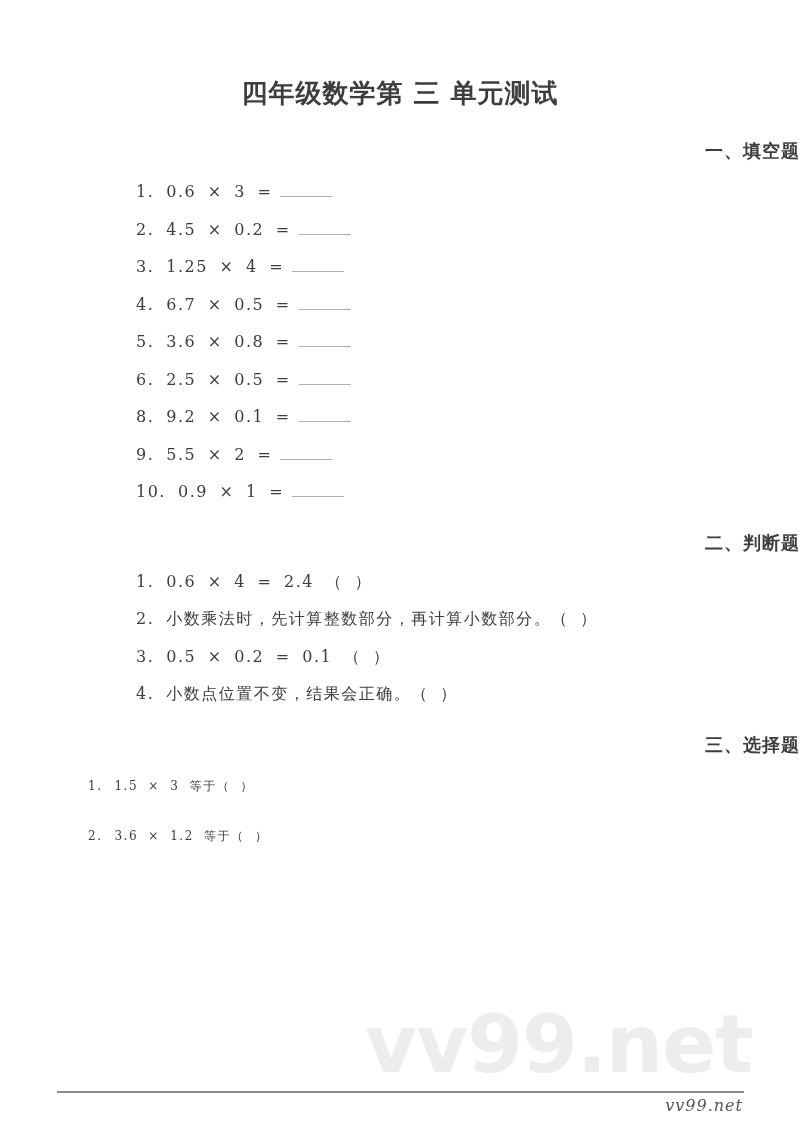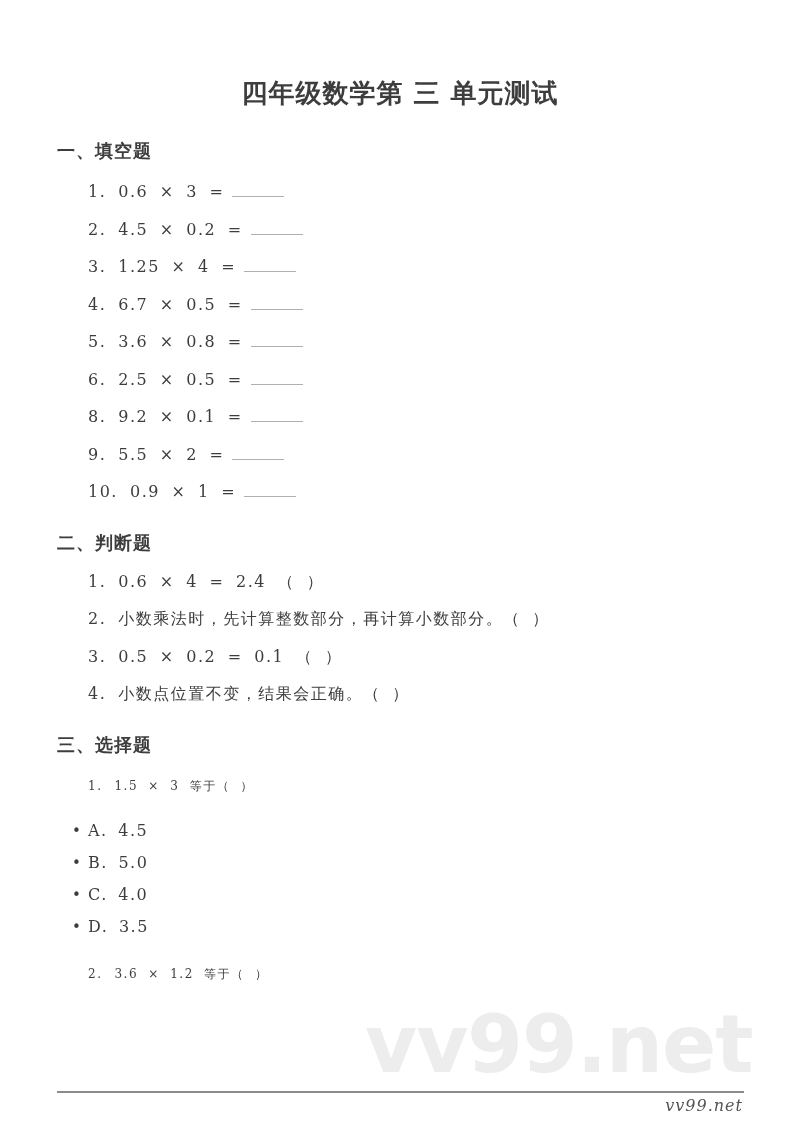--- a/index.html
+++ b/index.html
@@ -22,23 +22,24 @@
     letter-spacing: 1px;
     line-height: 32px;
   }
   .section-heading {
     margin: 22px 0 0 57px;
     font-family: "DejaVu Sans", "Liberation Sans", sans-serif;
     font-weight: 700;
     font-size: 18px;
     line-height: 20px;
     letter-spacing: 1px;
+    text-align: right;
   }
   .section-heading.first { margin-top: 32px; }
-  .q-list { margin-top: 12px; }
+  .q-list { margin-top: 12px; padding-left: 48px; }
   .q-list.judge { margin-top: 10px; }
   .q-item {
     margin-left: 88px;
     font-size: 16px;
     line-height: 37.5px;
     letter-spacing: 1.5px;
     word-spacing: 5px;
     white-space: nowrap;
   }
   .q-num { display: inline-block; margin-right: 12px; }
@@ -158,34 +159,20 @@
     </div>
     <div class="q-item">
       <span class="q-num">4.</span><span>小数点位置不变，结果会正确。（ ）</span>
     </div>
   </div>
 
   <div class="section-heading">三、选择题</div>
   <div class="choice-q">
     <span class="q-num">1.</span><span>1.5 × 3 等于（ ）</span>
   </div>
-  <div class="option-list">
-    <div class="option-item">
-      <span class="bullet">•</span><span>A. 4.5</span>
-    </div>
-    <div class="option-item">
-      <span class="bullet">•</span><span>B. 5.0</span>
-    </div>
-    <div class="option-item">
-      <span class="bullet">•</span><span>C. 4.0</span>
-    </div>
-    <div class="option-item">
-      <span class="bullet">•</span><span>D. 3.5</span>
-    </div>
-  </div>
   <div class="choice-q">
     <span class="q-num">2.</span><span>3.6 × 1.2 等于（ ）</span>
   </div>
 
   <div class="watermark">vv99.net</div>
   <div class="footer-rule"></div>
   <div class="footer-site">vv99.net</div>
 
 </div>
 

